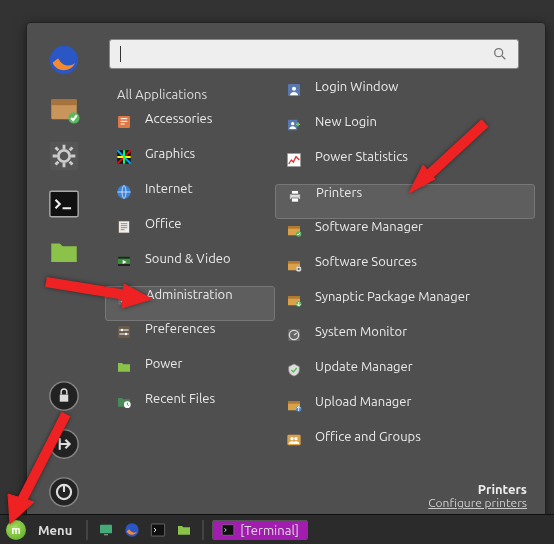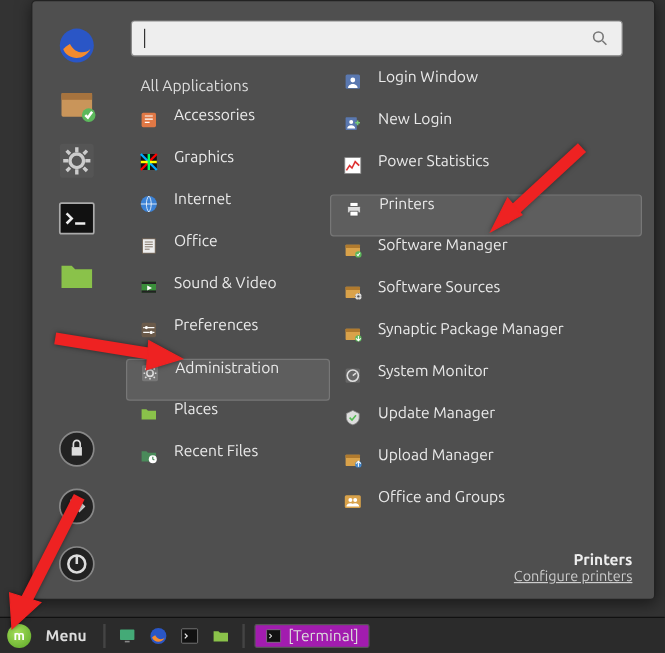--- a/index.html
+++ b/index.html
@@ -11,21 +11,21 @@
     color: #e0e0e0;
     position: relative;
     overflow: hidden;
   }
   .desktop-bg {
     position: absolute; inset: 0;
     background: #333;
   }
   .menu-panel {
     position: absolute;
-    left: 26px; top: 0;
+    left: 26px; top: 22px;
     width: 520px; height: 500px;
     background: #4f4f4f;
     border: 1px solid #222;
     border-radius: 4px;
     box-shadow: 0 3px 12px rgba(0,0,0,0.5);
     display: flex;
     flex-direction: column;
   }
   .menu-body {
     flex: 1;
@@ -261,48 +261,48 @@
                 <div class="icon">
                   <svg viewBox="0 0 24 24">
                     <rect x="3" y="4" width="18" height="14" fill="#3a8f3a"></rect>
                     <rect x="3" y="4" width="18" height="3" fill="#222"></rect>
                     <rect x="3" y="15" width="18" height="3" fill="#222"></rect>
                     <polygon points="10,9 16,12 10,15" fill="#fff"></polygon>
                   </svg>
                 </div>
                 <span>Sound &amp; Video</span>
               </div>
+              <div class="item selected">
+                <div class="icon">
+                  <svg viewBox="0 0 24 24">
+                    <rect x="2" y="2" width="20" height="20" rx="2" fill="#777"></rect>
+                    <circle cx="12" cy="12" r="4" stroke="#ddd" fill="none" stroke-width="2"></circle>
+                    <path d="M12 4v2M12 18v2M4 12h2M18 12h2M6 6l1.5 1.5M16.5 16.5L18 18M18 6l-1.5 1.5M7.5 16.5L6 18" stroke="#ddd" stroke-width="2"></path>
+                  </svg>
+                </div>
+                <span>Administration</span>
+              </div>
               <div class="item">
                 <div class="icon">
                   <svg viewBox="0 0 24 24">
                     <rect x="3" y="3" width="18" height="18" rx="2" fill="#6a5a4a"></rect>
                     <circle cx="9" cy="9" r="2" fill="#fff"></circle>
                     <circle cx="15" cy="15" r="2" fill="#fff"></circle>
                     <path d="M5 9h2M11 9h8M5 15h8M17 15h2" stroke="#fff" stroke-width="1.5"></path>
                   </svg>
                 </div>
                 <span>Preferences</span>
               </div>
-              <div class="item selected">
-                <div class="icon">
-                  <svg viewBox="0 0 24 24">
-                    <rect x="2" y="2" width="20" height="20" rx="2" fill="#777"></rect>
-                    <circle cx="12" cy="12" r="4" stroke="#ddd" fill="none" stroke-width="2"></circle>
-                    <path d="M12 4v2M12 18v2M4 12h2M18 12h2M6 6l1.5 1.5M16.5 16.5L18 18M18 6l-1.5 1.5M7.5 16.5L6 18" stroke="#ddd" stroke-width="2"></path>
-                  </svg>
-                </div>
-                <span>Administration</span>
-              </div>
               <div class="item">
                 <div class="icon">
                   <svg viewBox="0 0 24 24">
                     <path d="M3 6h6l2 2h10v11H3z" fill="#8ac24a"></path>
                   </svg>
                 </div>
-                <span>Places</span>
+                <span>Power</span>
               </div>
               <div class="item">
                 <div class="icon">
                   <svg viewBox="0 0 24 24">
                     <path d="M3 6h6l2 2h10v11H3z" fill="#4a8a5a"></path>
                     <circle cx="17" cy="16" r="5" fill="#fff"></circle>
                     <path d="M17 13v3l2 1" stroke="#4a8a5a" stroke-width="1.5" fill="none"></path>
                   </svg>
                 </div>
                 <span>Recent Files</span>

